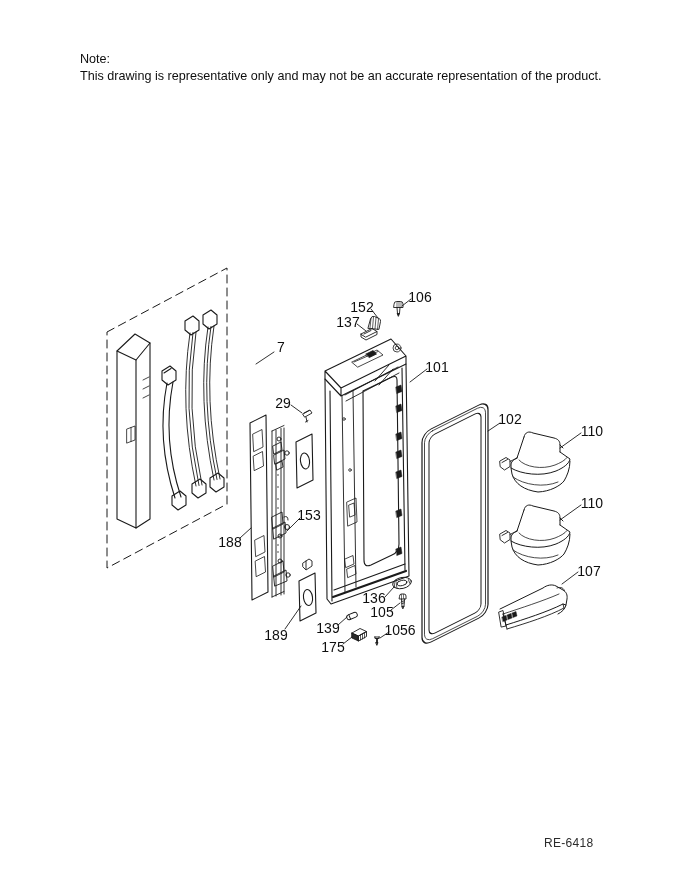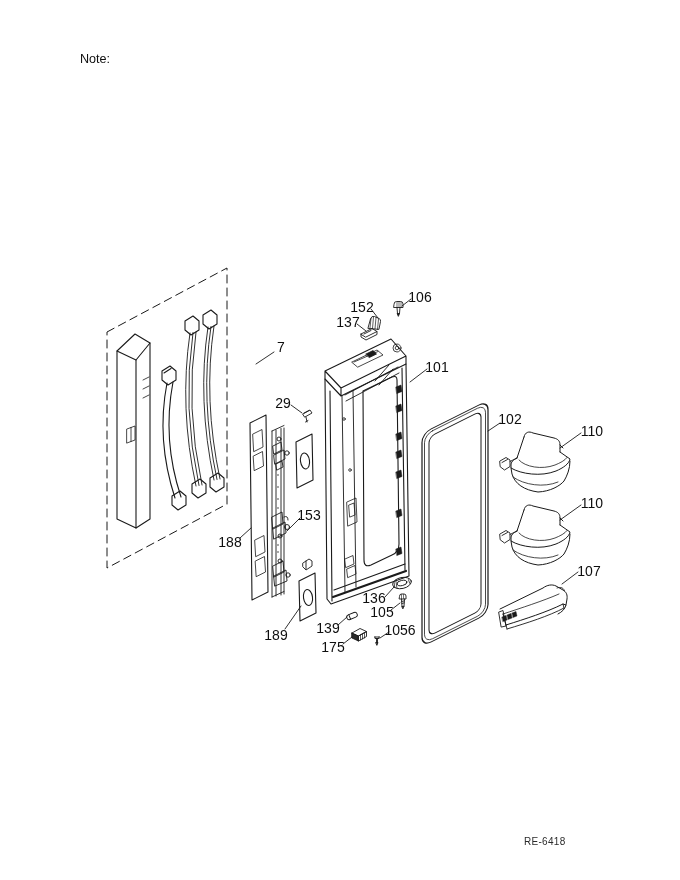--- a/index.html
+++ b/index.html
@@ -1,31 +1,32 @@
 <!DOCTYPE html>
 <html><head>
 <meta charset="utf-8">
 <style>
   html,body{margin:0;padding:0;background:#fff;}
   .page{position:relative;width:676px;height:880px;background:#ffffff;overflow:hidden;
         font-family:"Liberation Sans",sans-serif;color:#111;}
   .note{position:absolute;left:80px;top:52px;font-size:12.6px;line-height:15.5px;color:#0e0e0e;}
   .note .t{margin-bottom:1px;}
   .drawing{position:absolute;left:0;top:0;width:680px;height:880px;}
-  .footer{position:absolute;left:524px;top:836px;font-size:10px;color:#2b2b2b;letter-spacing:.3px;}
+  .footer{position:absolute;left:544px;top:836px;font-size:12px;color:#2b2b2b;letter-spacing:.3px;}
   .lbl{font-family:"Liberation Sans",sans-serif;font-size:14px;font-weight:400;fill:#0e0e0e;}
   svg path, svg line, svg rect, svg ellipse, svg circle{vector-effect:none;}
 </style>
 </head>
 <body>
 
 <div class="page">
 
   <div class="note">
     <div class="t">Note:</div>
+    <div>This drawing is representative only and may not be an accurate representation of the product.</div>
   </div>
 
   <svg class="drawing" viewBox="0 0 680 880" fill="none" stroke="#1a1a1a" stroke-width="1.1" stroke-linecap="round" stroke-linejoin="round">
 
     <g>
       <path stroke-width="1" stroke-dasharray="8 5" d="M107,332 L227,268 L227,504 L107,568 Z"></path>
 
       <g>
         <path d="M117,351 L135,334 L150,343 L136,360 Z"></path>
         <path d="M117,351 L117,519 L136,528 L136,360"></path>

